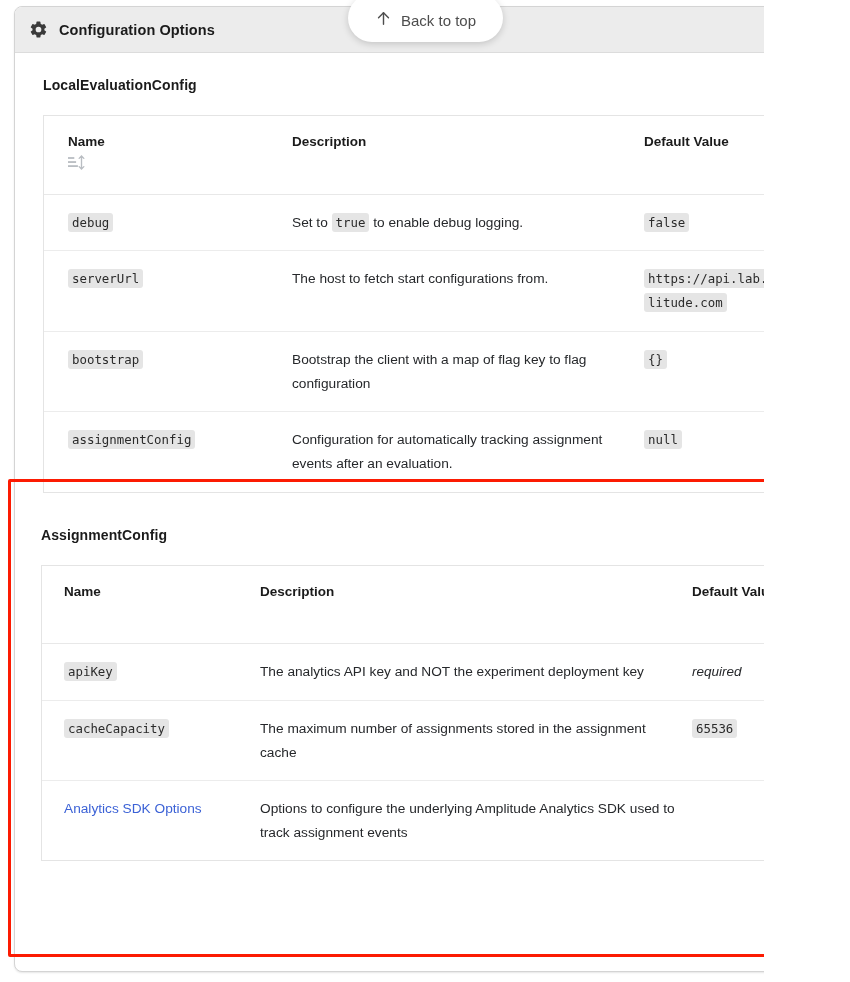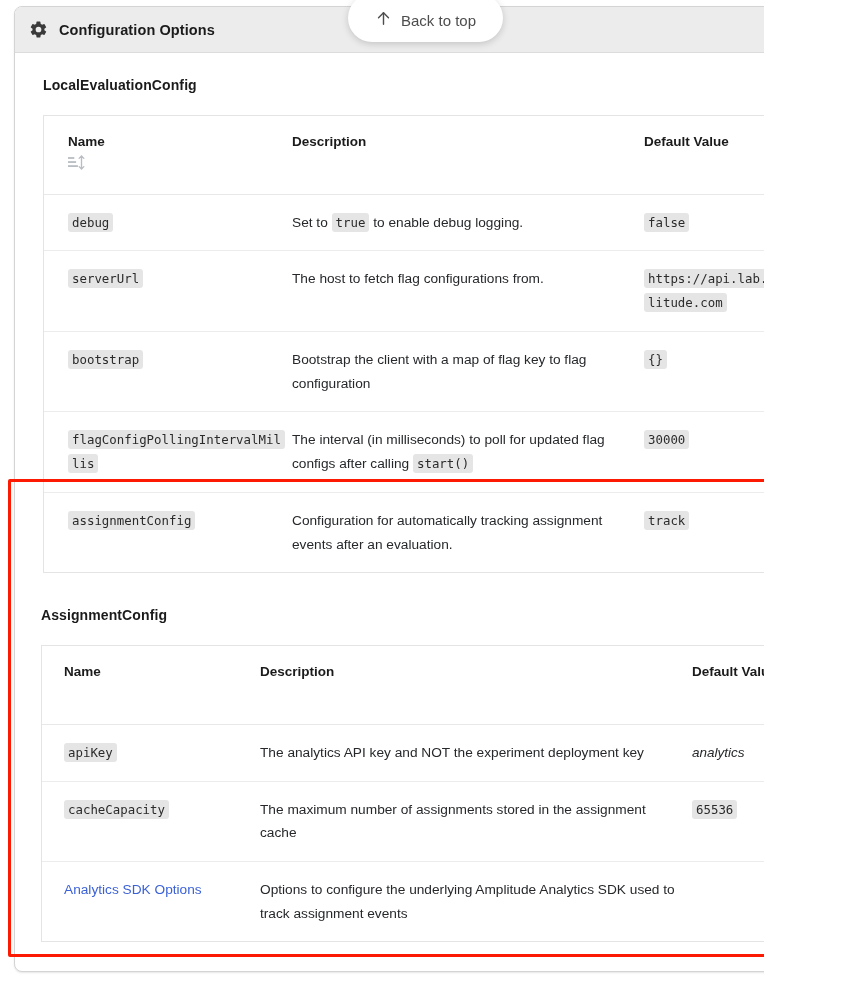--- a/index.html
+++ b/index.html
@@ -234,37 +234,32 @@
             </tr>
           </thead>
           <tbody>
               <tr>
                 <td class="c-name"><code class="chip">debug</code></td>
                 <td class="c-desc">Set to <code class="chip">true</code> to enable debug logging.</td>
                 <td class="c-def"><code class="chip">false</code></td>
               </tr>
               <tr>
                 <td class="c-name"><code class="chip">serverUrl</code></td>
-                <td class="c-desc">The host to fetch flag configurations from.</td>
+                <td class="c-desc">The host to fetch start configurations from.</td>
                 <td class="c-def"><code class="chip">https://api.lab.amplitude.com</code></td>
               </tr>
               <tr>
                 <td class="c-name"><code class="chip">bootstrap</code></td>
                 <td class="c-desc">Bootstrap the client with a map of flag key to flag configuration</td>
                 <td class="c-def"><code class="chip">{}</code></td>
               </tr>
               <tr>
-                <td class="c-name"><code class="chip">flagConfigPollingIntervalMillis</code></td>
-                <td class="c-desc">The interval (in milliseconds) to poll for updated flag configs after calling <code class="chip">start()</code></td>
-                <td class="c-def"><code class="chip">30000</code></td>
-              </tr>
-              <tr>
                 <td class="c-name"><code class="chip">assignmentConfig</code></td>
                 <td class="c-desc">Configuration for automatically tracking assignment events after an evaluation.</td>
-                <td class="c-def"><code class="chip">track</code></td>
+                <td class="c-def"><code class="chip">null</code></td>
               </tr>
             </tbody>
         </table>
       </div>
 
       <div class="section-title" id="sec2-title">AssignmentConfig</div>
 
       <div class="tbl-wrap" id="tbl2-wrap">
         <table class="doc-tbl" id="tbl2">
           <colgroup>
@@ -276,21 +271,21 @@
             <tr>
               <th class="c-name">Name</th>
               <th class="c-desc">Description</th>
               <th class="c-def">Default Value</th>
             </tr>
           </thead>
           <tbody>
               <tr>
                 <td class="c-name"><code class="chip">apiKey</code></td>
                 <td class="c-desc">The analytics API key and NOT the experiment deployment key</td>
-                <td class="c-def"><em class="req">analytics</em></td>
+                <td class="c-def"><em class="req">required</em></td>
               </tr>
               <tr>
                 <td class="c-name"><code class="chip">cacheCapacity</code></td>
                 <td class="c-desc">The maximum number of assignments stored in the assignment cache</td>
                 <td class="c-def"><code class="chip">65536</code></td>
               </tr>
               <tr>
                 <td class="c-name"><a class="tbl-link" href="#">Analytics SDK Options</a></td>
                 <td class="c-desc">Options to configure the underlying Amplitude Analytics SDK used to track assignment events</td>
                 <td class="c-def"></td>

